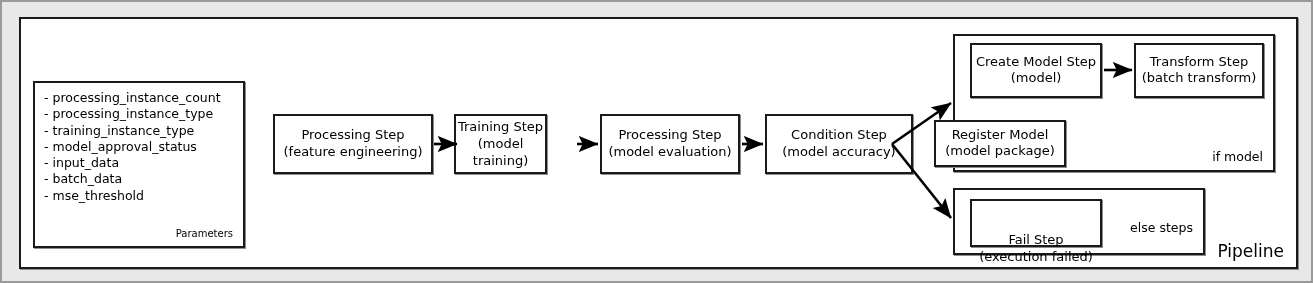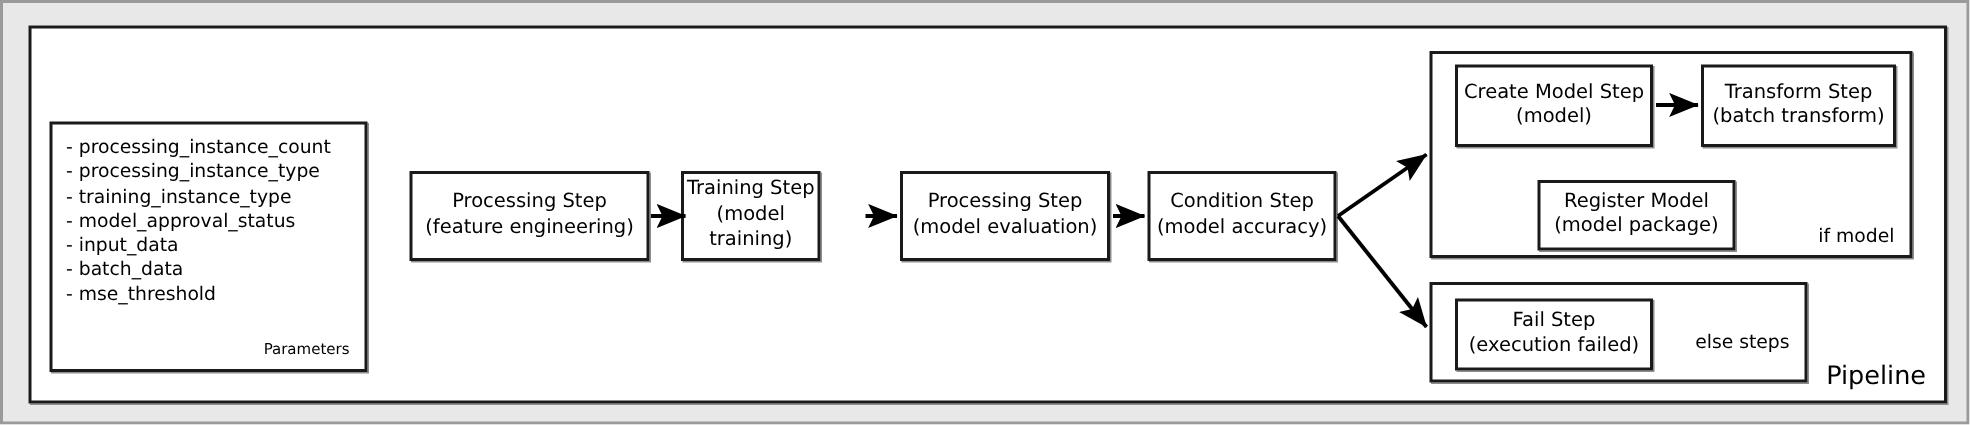--- a/index.html
+++ b/index.html
@@ -71,34 +71,34 @@
   #parameters-caption {
     right: 10px;
     bottom: 7px;
     font-size: 10px;
   }
 
   
   #step-processing-fe { left: 271px; top: 112px; width: 160px; height: 60px; }
   #step-training      { left: 452px; top: 112px; width: 93px; height: 60px; }
   #step-processing-me { left: 598px; top: 112px; width: 140px; height: 60px; }
-  #step-condition     { left: 763px; top: 112px; width: 126px; height: 60px; }
+  #step-condition     { left: 763px; top: 112px; width: 148px; height: 60px; }
 
   
   #if-steps-box   { left: 951px; top: 32px;  width: 322px; height: 138px; }
   #else-steps-box { left: 951px; top: 186px; width: 252px; height: 67px; }
 
   #if-steps-caption   { right: 10px; bottom: 6px; font-size: 12.5px; }
   #else-steps-caption { right: 10px; bottom: 18px; font-size: 12.5px; }
   #pipeline-caption   { right: 12px; bottom: 6px; font-size: 17px; }
 
   
   #step-create-model { left: 968px;  top: 41px;  width: 132px; height: 55px; }
   #step-transform    { left: 1132px; top: 41px;  width: 130px; height: 55px; }
-  #step-register     { left: 1023px;  top: 118px; width: 132px; height: 47px; }
+  #step-register     { left: 932px;  top: 118px; width: 132px; height: 47px; }
   #step-fail         { left: 968px;  top: 197px; width: 132px; height: 48px; }
 
   
   #arrow-layer {
     position: absolute;
     left: 0;
     top: 0;
     width: 1313px;
     height: 283px;
     pointer-events: none;
@@ -161,21 +161,21 @@
   <div class="box" id="step-register">
     <div class="centered" style="white-space:pre-line;">Register Model
 (model package)</div>
   </div>
 
   <div class="box" id="else-steps-box">
     <span class="corner-label" id="else-steps-caption">else steps</span>
   </div>
 
   <div class="box" id="step-fail">
-    <div class="centered" style="white-space:pre-line;">Fail Step
+    <div class="centered" style="white-space:pre-line;margin-top:26px;">Fail Step
 (execution failed)</div>
   </div>
 
   <svg id="arrow-layer" viewBox="0 0 1313 283" xmlns="http://www.w3.org/2000/svg">
     <defs>
       <marker id="ah" markerWidth="9" markerHeight="9" refX="7.4" refY="3.1" orient="auto" markerUnits="strokeWidth">
         <path d="M0,0 L7.6,3.1 L0,6.2 L1.5,3.1 z" fill="#000000"></path>
       </marker>
     </defs>
 

